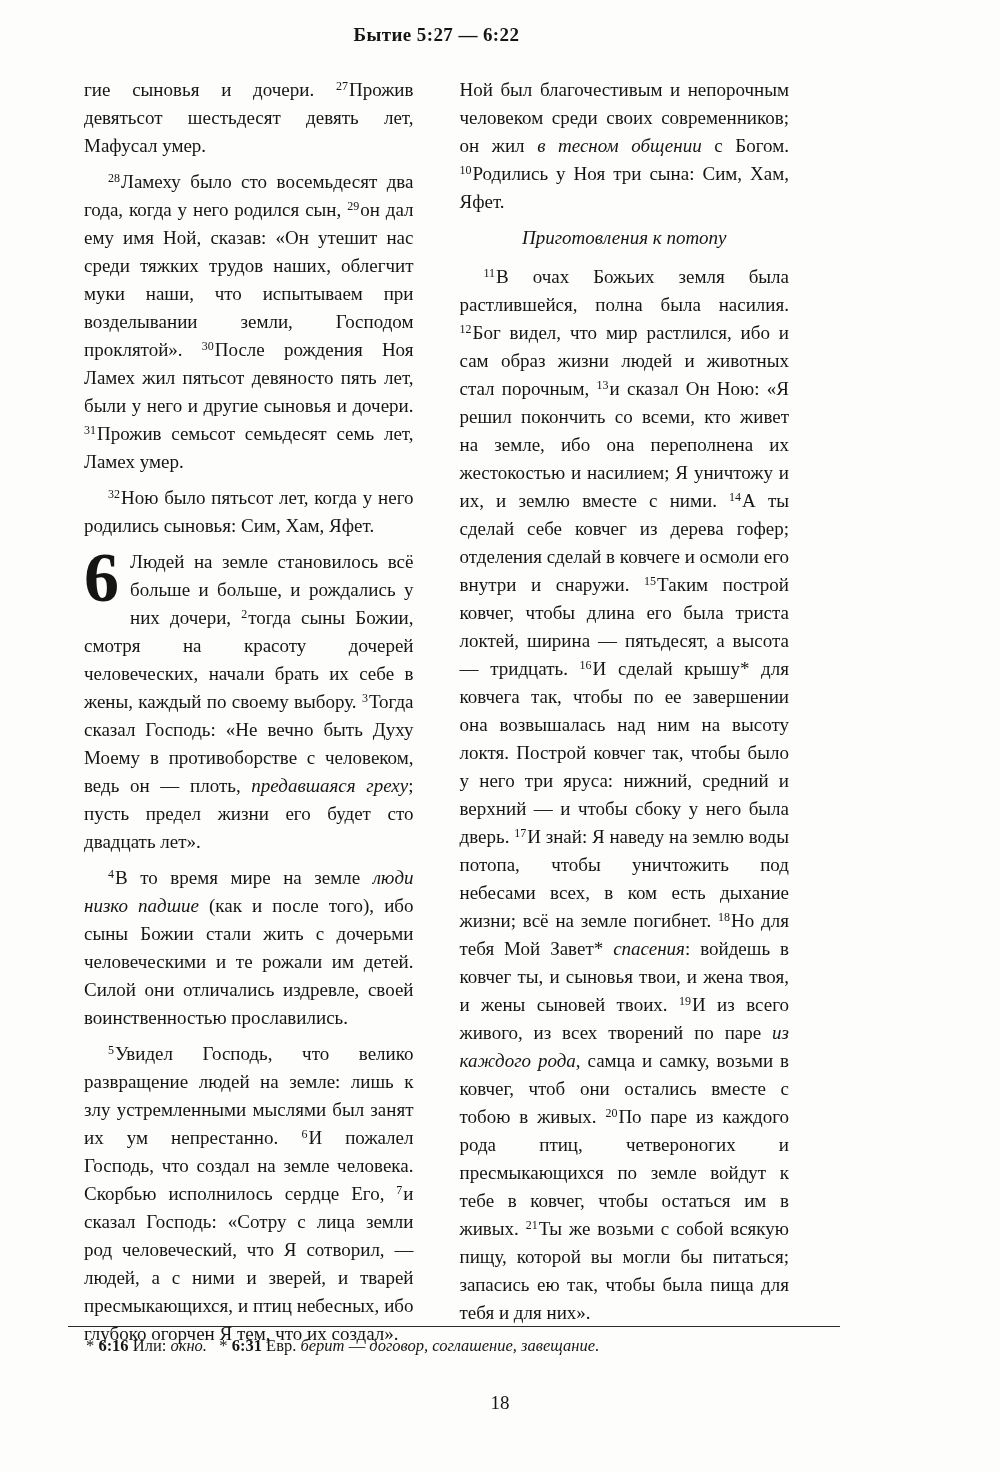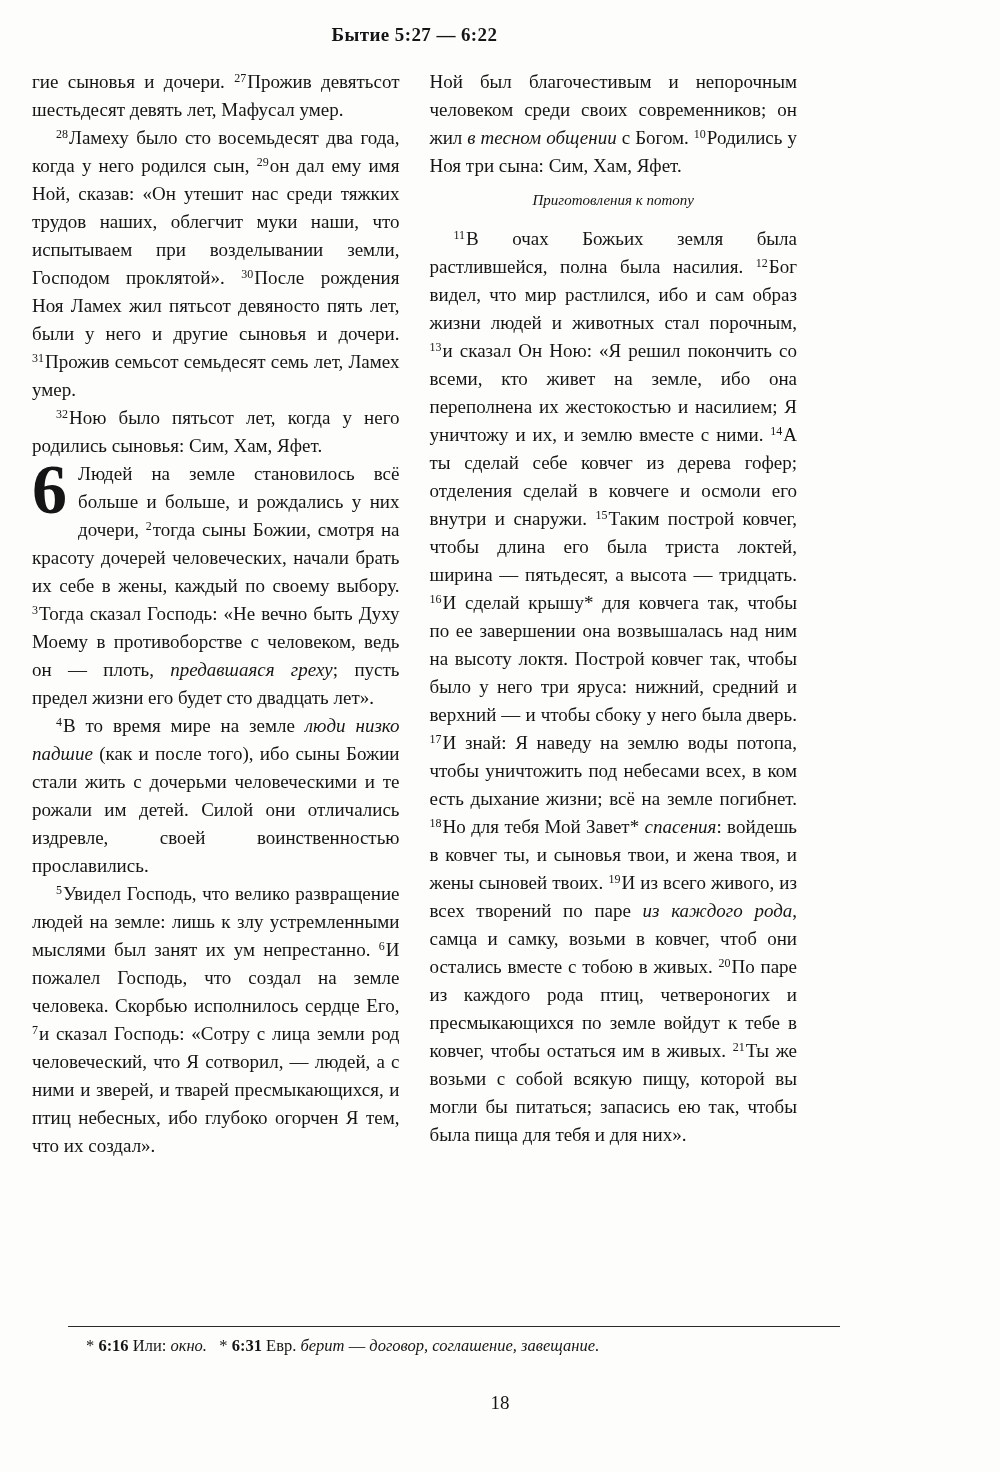--- a/index.html
+++ b/index.html
@@ -6,44 +6,44 @@
   html, body { margin: 0; padding: 0; }
   body {
     width: 1000px; height: 1472px;
     background: #fdfdfb;
     color: #151515;
     font-family: "Liberation Serif", "DejaVu Serif", serif;
   }
   .page {
     position: relative;
     width: 840px; height: 1472px;
-    padding: 24px 43px 0 32px;
+    padding: 24px 43px 0 76px;
     overflow: hidden;
   }
   .running-head {
     text-align: center;
     font-size: 19px;
     font-weight: 600;
     letter-spacing: 0.4px;
     margin: 0 0 22px 0;
   }
   .columns { display: flex; gap: 30px; }
   .column {
     flex: 1 1 0;
     min-width: 0;
     font-size: 19px;
     line-height: 28px;
     text-align: justify;
     hyphens: auto;
     -webkit-hyphens: auto;
   }
-  p.paragraph { margin: 0; }
+  p.paragraph { margin: 8px; }
   p.indent { text-indent: 24px; }
   h3.heading {
-    font-size: 15px;
+    font-size: 19px;
     font-style: italic;
     font-weight: normal;
     text-align: center;
     margin: 6px 0 11px 0;
   }
   sup.verse-num {
     font-size: 12px;
     line-height: 0;
     vertical-align: baseline;
     position: relative;

